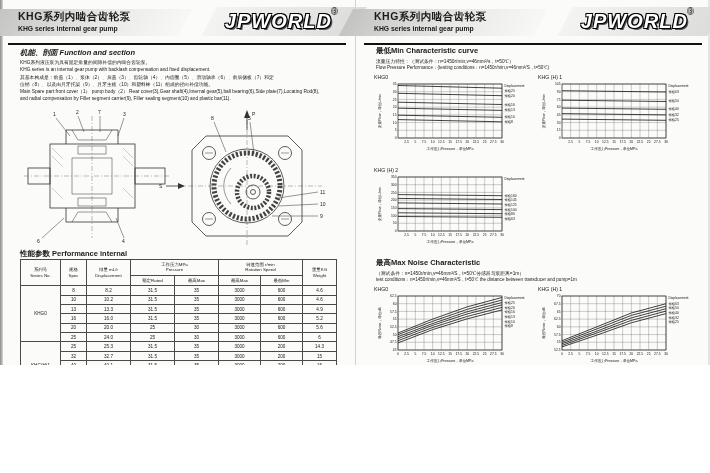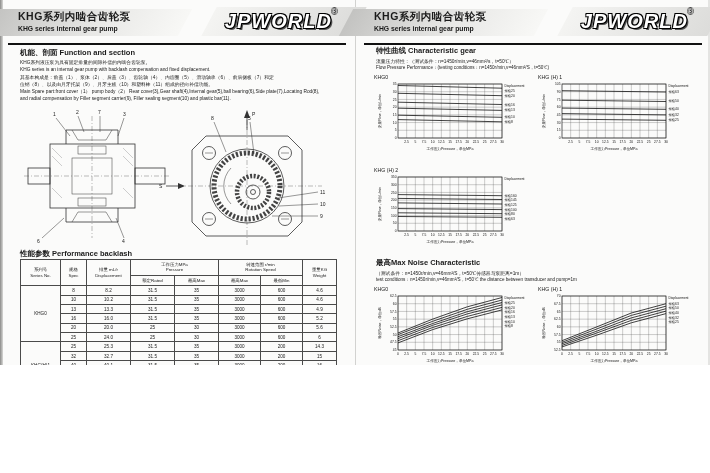--- a/index.html
+++ b/index.html
@@ -56,21 +56,21 @@
   .foot{position:absolute;bottom:5px;font-size:4.5px;color:#666;}
   #pageL .foot{left:12px;} #pageR .foot{right:10px;}
   .c-pos0{left:14px;top:74px;} .c-pos1{left:178px;top:74px;}
   .c-pos2{left:14px;top:167px;}
   .c-pos3{left:14px;top:286px;} .c-pos4{left:178px;top:286px;}
   .c-pos5{left:14px;top:376px;}
   #sec-curve{top:46px;} #cond1{position:absolute;left:16px;top:58px;font-size:4.8px;white-space:nowrap;}
   #cond2{position:absolute;left:16px;top:65px;font-size:4.6px;white-space:nowrap;color:#222;}
   #sec-noise{top:258px;} #cond3{position:absolute;left:16px;top:270px;font-size:4.8px;white-space:nowrap;}
   #cond4{position:absolute;left:16px;top:277px;font-size:4.6px;white-space:nowrap;color:#222;}
-  #sec-fn{top:48px;} #sec-perf{top:249px;}
+  #sec-fn{top:48px;font-style:italic;} #sec-perf{top:249px;}
 </style>
 </head>
 <body>
 
 <div id="stage">
   <div class="edge-l"></div>
   <div class="divider"></div>
   <div class="edge-r"></div>
 
   <div class="page" id="pageL">
@@ -161,21 +161,21 @@
         <line class="lt" x1="259" y1="100" x2="298" y2="98"></line>
         <line class="lt" x1="252" y1="110" x2="298" y2="110"></line>
         <text class="num" x="191" y="14">8</text>
         <text class="num" x="228" y="14">5</text>
         <text class="num" x="300" y="88">11</text>
         <text class="num" x="300" y="100">10</text>
         <text class="num" x="300" y="112">9</text>
       </g>
     </svg>
 
-    <div class="sec-title" id="sec-perf">性能参数 Performance backlash</div>
+    <div class="sec-title" id="sec-perf">性能参数 Performance internal</div>
     <table class="perf" id="perfTable">
         <colgroup>
           <col style="width:40px">
           <col style="width:26px">
           <col style="width:44px">
           <col style="width:44px">
           <col style="width:44px">
           <col style="width:42px">
           <col style="width:42px">
           <col style="width:34px">
@@ -364,21 +364,21 @@
       <div class="hband"></div>
       <div class="hband2"></div>
       <div class="htitle">
         <div class="t-cn">KHG系列内啮合齿轮泵</div>
         <div class="t-en">KHG series internal gear pump</div>
       </div>
       <div class="logo"><span>JPWORLD</span><span class="reg">®</span></div>
     </div>
     <div class="hrule"></div>
 
-    <div class="sec-title" id="sec-curve">特性曲线 Characteristic gear</div>
+    <div class="sec-title" id="sec-curve">最低Min Characteristic curve</div>
     <div id="cond1">流量压力特性：（测试条件：n=1450r/min,v=46mm²/s，t=50℃）</div>
     <div id="cond2">Flow Pressure Performance：(testing conditions：n=1450r/min,v=46mm²/S，t=50℃)</div>
 
     <div class="chart c-pos0">
       <div class="ct">KHG0</div>
       <div>
           <svg width="162" height="76" viewBox="0 0 162 76">
             <line class="g" x1="32.666666666666664" y1="4" x2="32.666666666666664" y2="58"></line>
             <line class="g" x1="41.33333333333333" y1="4" x2="41.33333333333333" y2="58"></line>
             <line class="g" x1="50" y1="4" x2="50" y2="58"></line>

